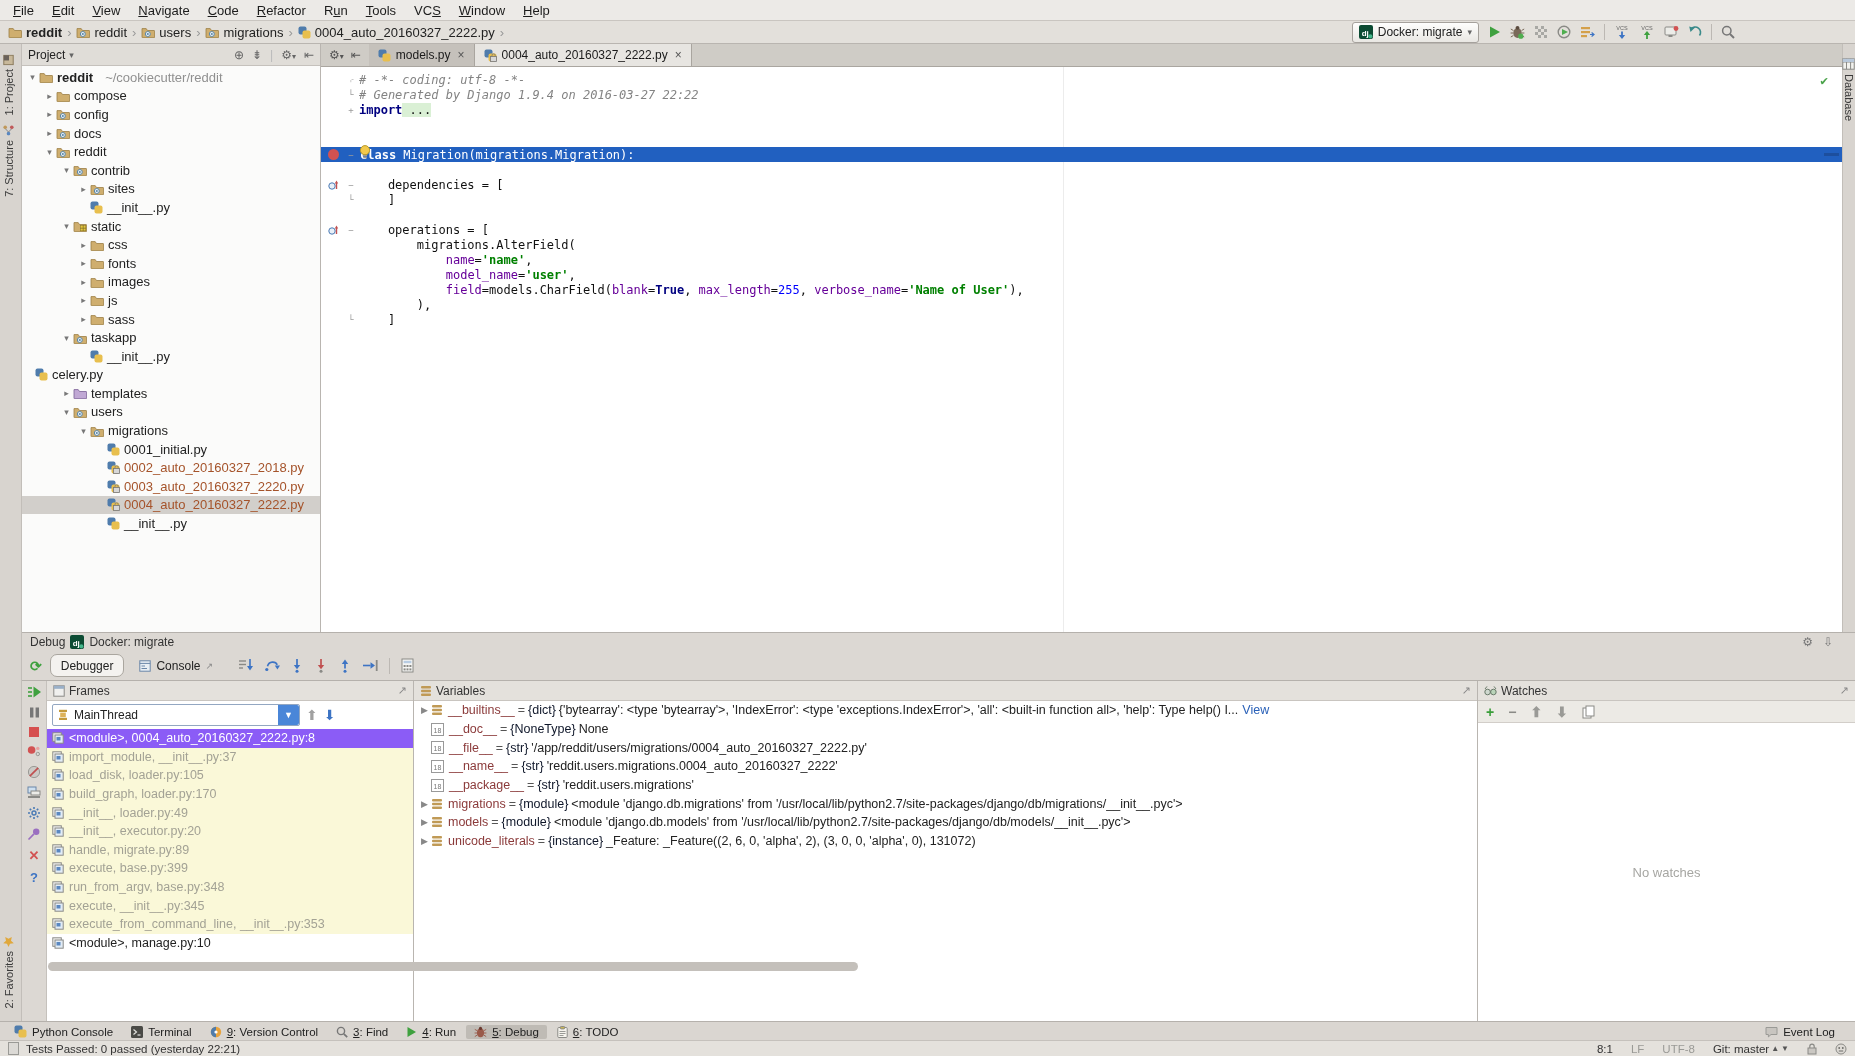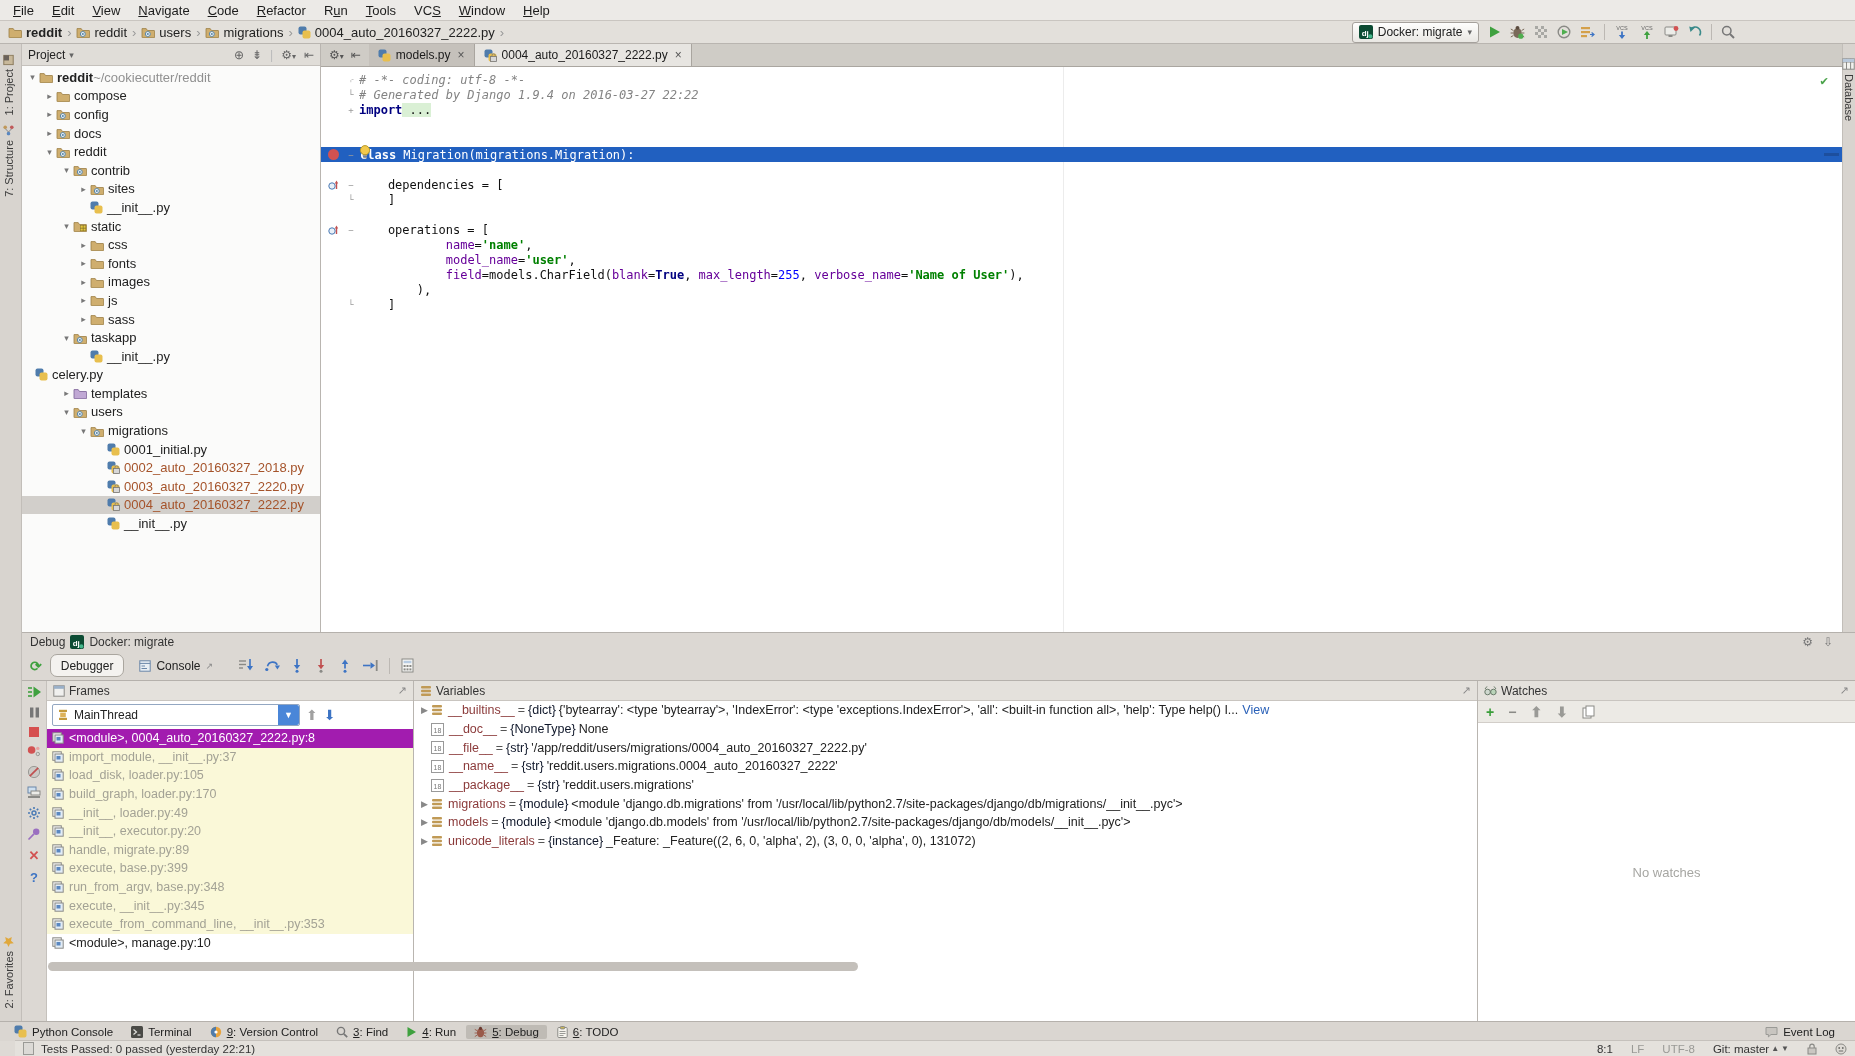--- a/index.html
+++ b/index.html
@@ -36,21 +36,21 @@
            border-right:1px solid #b9b5b0;display:flex;flex-direction:column}
   #project-header{height:21px;background:#e0ddd8;border-bottom:1px solid #c5c1bc;display:flex;
                   align-items:center;padding:0 6px;flex:none}
   #project-header .ph-icons{margin-left:auto;display:flex;align-items:center;gap:8px;color:#666;font-size:12px}
   #tree{flex:1;overflow:hidden;padding-top:2px}
   .tree-row{height:18.6px;display:flex;align-items:center;font-size:13px;white-space:nowrap}
   .tree-row.sel{background:#d2cfcb}
   .tree-arrow{width:13px;font-size:9px;color:#777;text-align:center;flex:none}
   .tree-ic{margin-right:4px;flex:none}
   .tree-label.rust{color:#a5532a}
-  .tree-sfx{color:#909090;margin-left:0}
+  .tree-sfx{color:#909090;margin-left:12px}
 
   
   #editor{position:absolute;left:321px;top:44px;right:13px;bottom:424px;background:#fff;display:flex;flex-direction:column}
   #tabbar{height:22px;background:#cfccc6;border-bottom:1px solid #aaa6a0;display:flex;align-items:stretch;flex:none}
   #tabbar .tb-left{display:flex;align-items:center;gap:7px;padding:0 8px;color:#555}
   .etab{display:flex;align-items:center;gap:5px;padding:0 9px;font-size:12px;border-right:1px solid #a9a59f;
         background:#c5c1bb;color:#1a1a1a}
   .etab.active{background:#e7e5e1}
   .etab .tab-close{color:#555;font-size:12px;margin-left:2px}
   #code-wrap{flex:1;position:relative;font-family:"DejaVu Sans Mono",monospace;font-size:12px}
@@ -89,21 +89,21 @@
   .dpanel-header{height:19px;background:#e4e1dc;border-bottom:1px solid #c9c5c0;display:flex;align-items:center;
                  gap:4px;padding:0 6px;font-size:12px;color:#333;flex:none}
   .dpanel-header .pin{margin-left:auto;color:#888;font-size:11px}
   #frames{width:366px}
   #thread-row{display:flex;align-items:center;gap:6px;padding:3px 5px;flex:none}
   #thread-combo{flex:1;height:20px;border:1px solid #93a7c2;background:#fff;display:flex;align-items:center;
                 gap:5px;padding-left:4px;border-radius:2px;max-width:242px}
   #thread-combo .tc-btn{margin-left:auto;width:21px;height:20px;background:#4a86d8;color:#fff;display:flex;
                 align-items:center;justify-content:center;font-size:9px;border-radius:0 2px 2px 0}
   .frame-row{height:18.6px;display:flex;align-items:center;gap:5px;padding-left:5px;font-size:12.5px;white-space:nowrap}
-  .frame-row.sel{background:#a21caf;color:#fff}
+  .frame-row.sel{background:#8b5cf6;color:#fff}
   .frame-row.lib{background:#faf8d8;color:#a3a295}
   #variables{flex:1}
   .var-row{height:18.7px;display:flex;align-items:center;padding-left:4px;font-size:12.5px;white-space:nowrap;overflow:hidden}
   .var-exp{width:13px;font-size:9px;color:#888;text-align:center;flex:none}
   .var-ic{margin-right:5px;flex:none}
   .var-name{color:#8b3a3a}
   .var-eq{color:#555;margin:0 3px}
   .var-type{color:#0f172a;margin-right:3px}
   .var-link{color:#2a61b8;margin-left:4px}
   #watches{width:377px;border-right:none}
@@ -111,21 +111,21 @@
                  gap:14px;padding:0 8px;flex:none}
   #watch-body{flex:1;display:flex;align-items:center;justify-content:center;color:#a6a6a2;font-size:13px}
   #hscroll{position:absolute;left:48px;top:962px;width:810px;height:9px;background:#c4c0bb;border-radius:5px}
 
   
   #tools-bar{position:absolute;left:0;right:0;bottom:15px;height:19px;background:#dad6d1;border-top:1px solid #b5b1ac;
              display:flex;align-items:center;padding:0 6px;gap:2px}
   .tool-btn{display:flex;align-items:center;gap:5px;padding:1px 8px;font-size:11.5px;color:#222}
   .tool-btn.active{background:#bfbbb5;border-radius:2px}
   #tools-right{margin-left:auto;display:flex;align-items:center;gap:6px;margin-right:6px}
-  #status-bar{position:absolute;left:15px;right:0;bottom:0;height:15px;background:#e4e1dc;border-top:1px solid #c5c1bc;
+  #status-bar{position:absolute;left:0;right:0;bottom:0;height:15px;background:#e4e1dc;border-top:1px solid #c5c1bc;
               display:flex;align-items:center;padding:0 8px;font-size:11.5px;color:#333}
   #status-right{margin-left:auto;display:flex;align-items:center;gap:18px}
   .dim{color:#9a9a96}
 </style>
 </head>
 <body>
 
 <div id="menubar">
     <span class="menu-item"><u>F</u>ile</span>
     <span class="menu-item"><u>E</u>dit</span>
@@ -665,20 +665,21 @@
               <path d="M9.5 10V3.5" stroke="#c05050" stroke-width="1.4"></path>
               <polygon points="7.8,4.5 11.2,4.5 9.5,1.5" fill="#c05050"></polygon>
             </svg></span><span class="cfold">−</span><span class="ctext"><span class="s-pl">    dependencies = [</span></span></div>
         <div class="cline"><span class="cgut"></span><span class="cfold">└</span><span class="ctext"><span class="s-pl">    ]</span></span></div>
         <div class="cline"><span class="cgut"></span><span class="cfold"></span><span class="ctext"></span></div>
         <div class="cline"><span class="cgut"><svg width="12" height="12" viewBox="0 0 12 12">
               <circle cx="5" cy="7" r="3.2" fill="#e8f0f8" stroke="#4a7ab5"></circle>
               <path d="M9.5 10V3.5" stroke="#c05050" stroke-width="1.4"></path>
               <polygon points="7.8,4.5 11.2,4.5 9.5,1.5" fill="#c05050"></polygon>
             </svg></span><span class="cfold">−</span><span class="ctext"><span class="s-pl">    operations = [</span></span></div>
+        <div class="cline"><span class="cgut"></span><span class="cfold"></span><span class="ctext"><span class="s-pl">        migrations.AlterField(</span></span></div>
         <div class="cline"><span class="cgut"></span><span class="cfold"></span><span class="ctext"><span class="s-pl">            </span><span class="s-pa">name</span><span class="s-pl">=</span><span class="s-st">'name'</span><span class="s-pl">,</span></span></div>
         <div class="cline"><span class="cgut"></span><span class="cfold"></span><span class="ctext"><span class="s-pl">            </span><span class="s-pa">model_name</span><span class="s-pl">=</span><span class="s-st">'user'</span><span class="s-pl">,</span></span></div>
         <div class="cline"><span class="cgut"></span><span class="cfold"></span><span class="ctext"><span class="s-pl">            </span><span class="s-pa">field</span><span class="s-pl">=models.CharField(</span><span class="s-pa">blank</span><span class="s-pl">=</span><span class="s-kw">True</span><span class="s-pl">, </span><span class="s-pa">max_length</span><span class="s-pl">=</span><span class="s-nu">255</span><span class="s-pl">, </span><span class="s-pa">verbose_name</span><span class="s-pl">=</span><span class="s-st">'Name of User'</span><span class="s-pl">),</span></span></div>
         <div class="cline"><span class="cgut"></span><span class="cfold"></span><span class="ctext"><span class="s-pl">        ),</span></span></div>
         <div class="cline"><span class="cgut"></span><span class="cfold">└</span><span class="ctext"><span class="s-pl">    ]</span></span></div>
       </div>
     <div id="bulb">
         <svg width="12" height="15" viewBox="0 0 12 15">
           <circle cx="6" cy="5.2" r="4.6" fill="#f2c94c" stroke="#b89a2a"></circle>
           <rect x="4" y="10" width="4" height="1.6" fill="#9a9a96"></rect>

